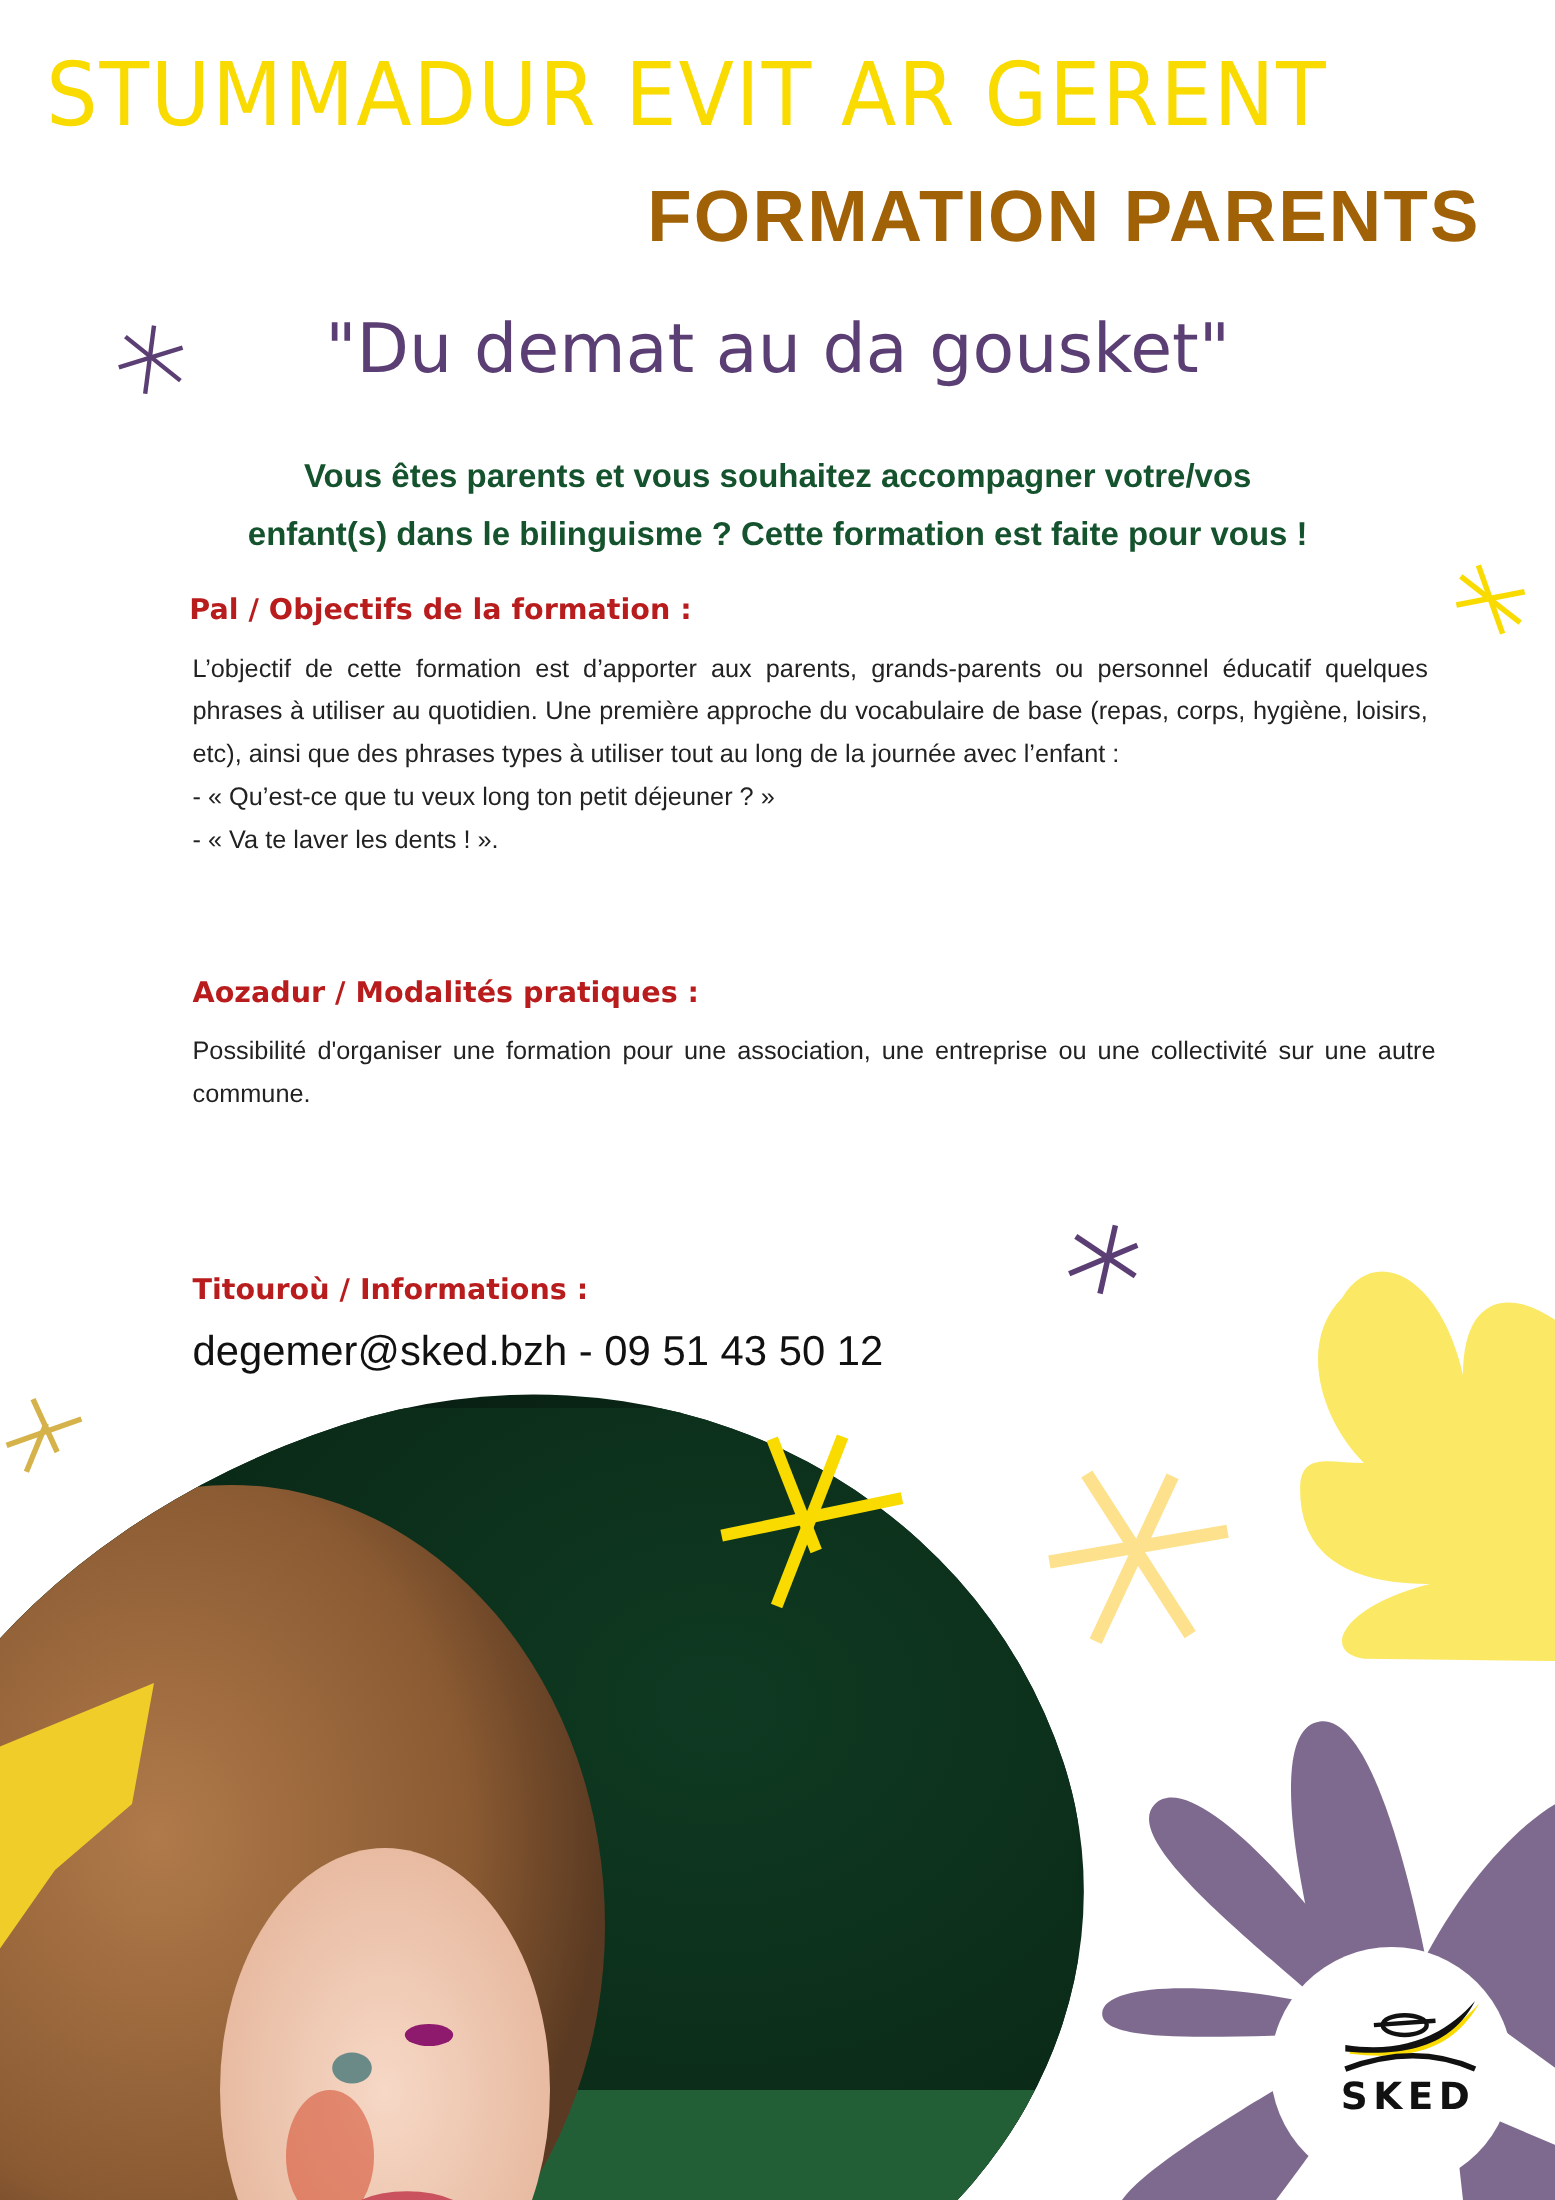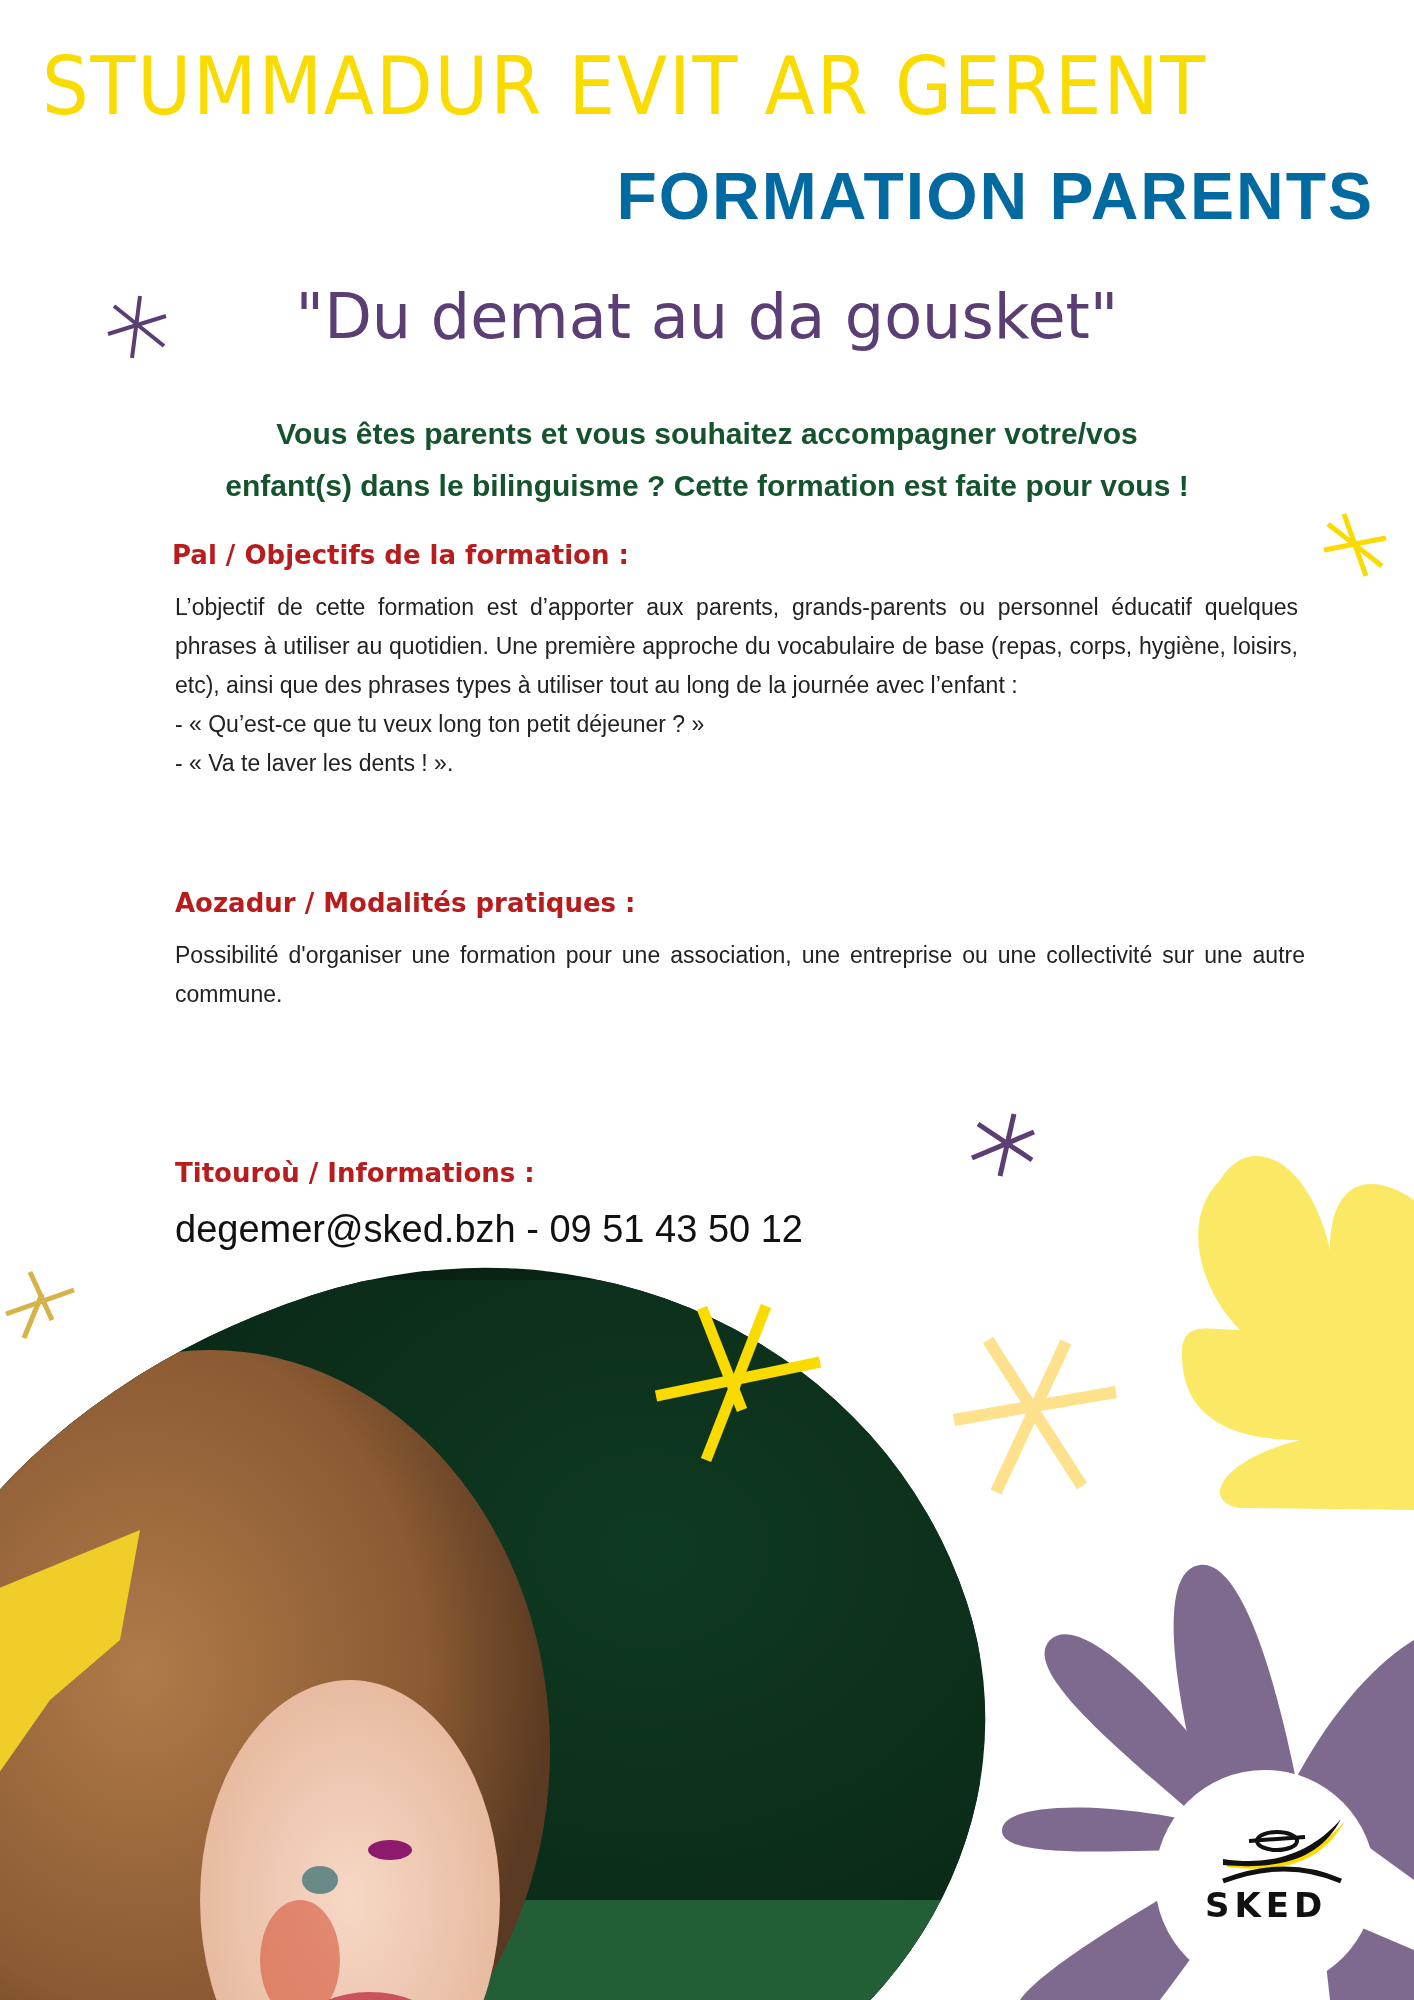--- a/index.html
+++ b/index.html
@@ -1,19 +1,19 @@
 <!DOCTYPE html>
 <html><head>
 <meta charset="utf-8">
 <style>
   html, body { margin: 0; padding: 0; }
   body { width: 1414px; height: 2000px; position: relative; overflow: hidden; background: #ffffff; font-family: "Liberation Sans", sans-serif; }
   .abs { position: absolute; }
   .title1 { left: 42px; top: 40px; font-family: "DejaVu Sans", sans-serif; font-size: 80px; color: #f9db00; letter-spacing: 2px; transform: scaleX(0.92); transform-origin: left top; white-space: nowrap; }
-  .title2 { right: 40px; top: 158px; font-family: "Liberation Sans", sans-serif; font-weight: bold; font-size: 66px; color: #0369a1; letter-spacing: 2px; white-space: nowrap; }
+  .title2 { right: 68px; top: 158px; font-family: "Liberation Sans", sans-serif; font-weight: bold; font-size: 66px; color: #a16207; letter-spacing: 2px; white-space: nowrap; }
   .slogan { left: 0; width: 1414px; top: 280px; text-align: center; font-family: "DejaVu Sans", sans-serif; font-size: 62px; color: #5b3f74; white-space: nowrap; }
   .intro { left: 100px; width: 1214px; top: 408px; text-align: center; font-weight: bold; font-size: 30px; line-height: 52px; color: #14532d; }
   .sec-head { font-family: "DejaVu Sans", sans-serif; font-weight: bold; font-size: 26px; color: #b91c1c; white-space: nowrap; }
   .para { font-size: 23px; line-height: 39px; color: #222; text-align: justify; text-align-last: left; }
   .para p { margin: 0; }
   .blob-photo { left: -120px; top: 1280px; width: 1100px; height: 900px; border-radius: 52% 48% 40% 60% / 45% 55% 45% 55%; overflow: hidden; transform: rotate(-18deg);
      background: radial-gradient(circle at 70% 60%, #0c3a20 0%, #0a2a18 40%, #07190f 70%); }
   .photo-inner { position: absolute; inset: 0; transform: rotate(18deg); }
   .star { position: absolute; }
 </style>
@@ -142,14 +142,14 @@
 </svg>
 
 <div class="abs" style="left:1205px;top:1815px;width:150px;height:120px">
   <svg width="150" height="70" viewBox="0 0 150 70">
     <path d="M22 48 C70 56 110 40 140 6 C120 40 90 60 22 52 Z" fill="#f9db00"></path>
     <path d="M18 44 C70 52 108 36 136 4 C118 38 86 56 18 50 Z" fill="#111"></path>
     <ellipse cx="72" cy="26" rx="20" ry="9" fill="none" stroke="#111" stroke-width="4"></ellipse>
     <path d="M44 26 L100 22" stroke="#111" stroke-width="4"></path>
     <path d="M18 66 C60 50 100 50 136 66" stroke="#111" stroke-width="5" fill="none"></path>
   </svg>
-  <div style="font-family:'DejaVu Sans',sans-serif;font-weight:bold;font-size:34px;letter-spacing:5px;color:#111;margin-top:-4px">SKED</div>
+  <div style="font-family:'DejaVu Sans',sans-serif;font-weight:bold;font-size:34px;letter-spacing:5px;color:#111;text-align:center;margin-top:-4px">SKED</div>
 </div>
 
 </body></html>

